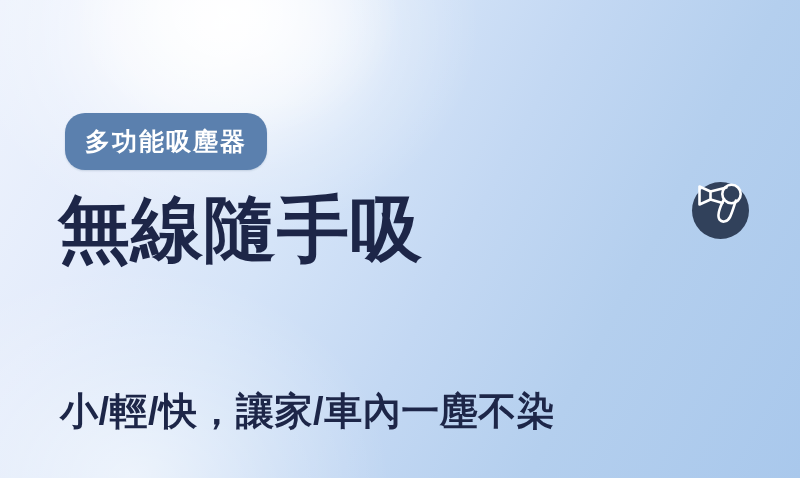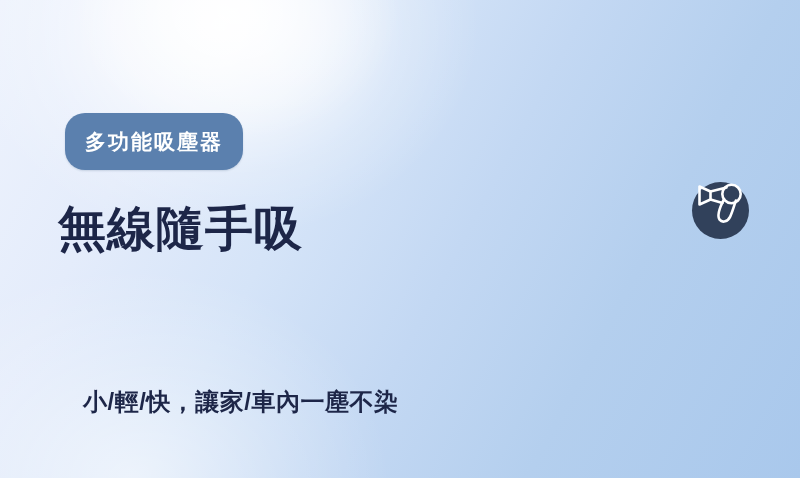--- a/index.html
+++ b/index.html
@@ -85,51 +85,50 @@
     top: 113px;
     height: 57px;
     box-sizing: border-box;
     padding: 16px 20px;
     display: inline-flex;
     align-items: center;
     justify-content: center;
     border-radius: 20px;
     background: #5b80ae;
     color: #ffffff;
-    font-size: 21px;
+    font-size: 25px;
     font-weight: 700;
     letter-spacing: 2px;
     white-space: nowrap;
     box-shadow: 0 1px 2px rgba(40,70,110,0.18);
   }
 
   .headline {
     position: absolute;
     left: 0;
     top: 186px;
     color: #1d2648;
-    font-size: 48px;
+    font-size: 72px;
     font-weight: 700;
     line-height: 86px;
     letter-spacing: 1px;
     white-space: nowrap;
   }
 
   .headline-line { display: block; }
 
   .subtitle {
     position: absolute;
     left: 2px;
     top: 386px;
     color: #1d2648;
-    font-size: 24px;
+    font-size: 38px;
     font-weight: 700;
     letter-spacing: 0.5px;
     white-space: nowrap;
-    margin-left: 23px;
   }
 
   
   .icon-circle {
     position: absolute;
     left: 692px;
     top: 182px;
     width: 57px;
     height: 57px;
     border-radius: 50%;

